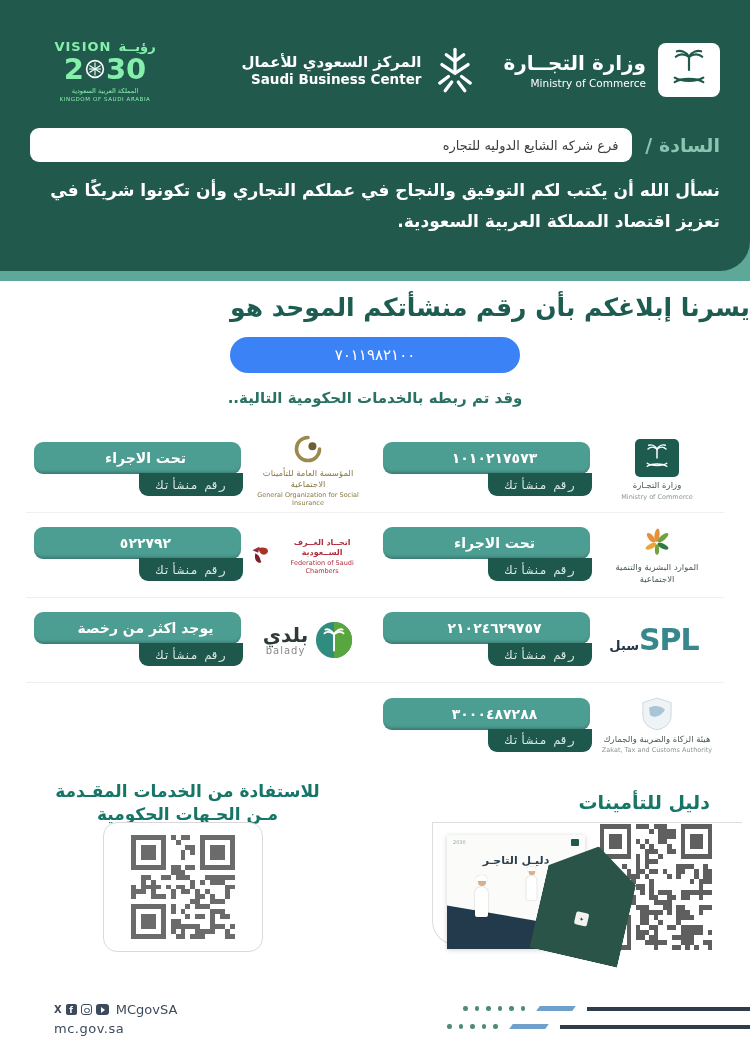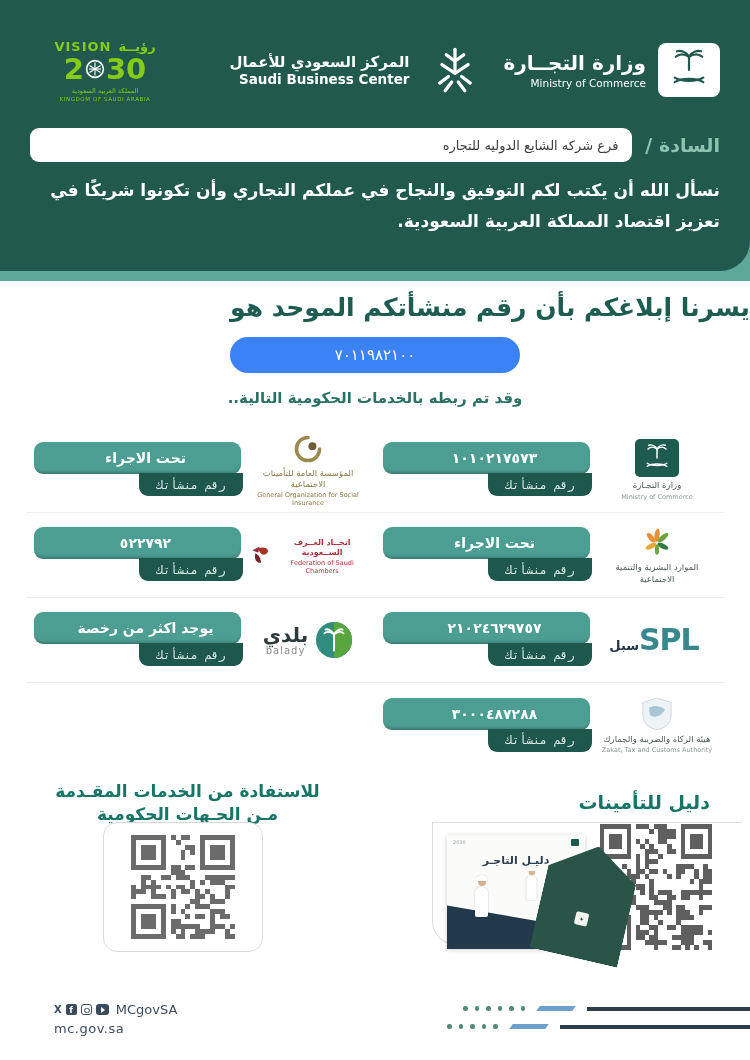--- a/index.html
+++ b/index.html
@@ -6,28 +6,28 @@
   html,body { width:750px; height:1060px; }
   body {
     position: relative; overflow: hidden; background:#ffffff;
     font-family: "DejaVu Sans", "Liberation Sans", sans-serif;
   }
   
   .header-wrap { position:absolute; top:0; left:0; right:0; height:281px; background:#5EA89A; }
   .header { position:relative; height:271px; background:#21594D; border-bottom-right-radius:30px; padding:26px 30px 0 30px; }
   .logos { display:flex; align-items:center; direction:ltr; height:88px; }
   
-  .vision { color:#84cc16; width:150px; text-align:center; }
+  .vision { color:#86efac; width:150px; text-align:center; }
   .v-row1 { display:flex; justify-content:center; align-items:baseline; gap:7px; font-weight:bold; font-size:13px; letter-spacing:1px; }
   .v-row2 { display:flex; justify-content:center; align-items:center; font-size:29px; font-weight:800; line-height:1; margin:1px 0 3px; }
   .v-emblem { width:20px; height:20px; margin:0 1px; }
   .v-sub1 { font-size:6.5px; }
   .v-sub2 { font-size:5.5px; letter-spacing:.6px; margin-top:1px; }
   
-  .sbc { margin-left:auto; display:flex; align-items:center; gap:24px; color:#fff; text-align:right; }
+  .sbc { margin-left:auto; display:flex; align-items:center; gap:12px; color:#fff; text-align:right; }
   .sbc-ar { font-size:15px; font-weight:bold; }
   .sbc-en { font-size:13.5px; font-weight:bold; }
   .sbc-mark { width:44px; height:48px; }
   
   .moc { display:flex; align-items:center; gap:12px; color:#fff; margin-left:26px; text-align:right; }
   .moc-ar { font-size:20px; font-weight:bold; }
   .moc-en { font-size:10.5px; margin-top:2px; }
   .flag-big { width:62px; height:54px; background:#fff; border-radius:8px; display:flex; align-items:center; justify-content:center; color:#21594D; }
   .flag-big svg { width:46px; height:44px; }
   

